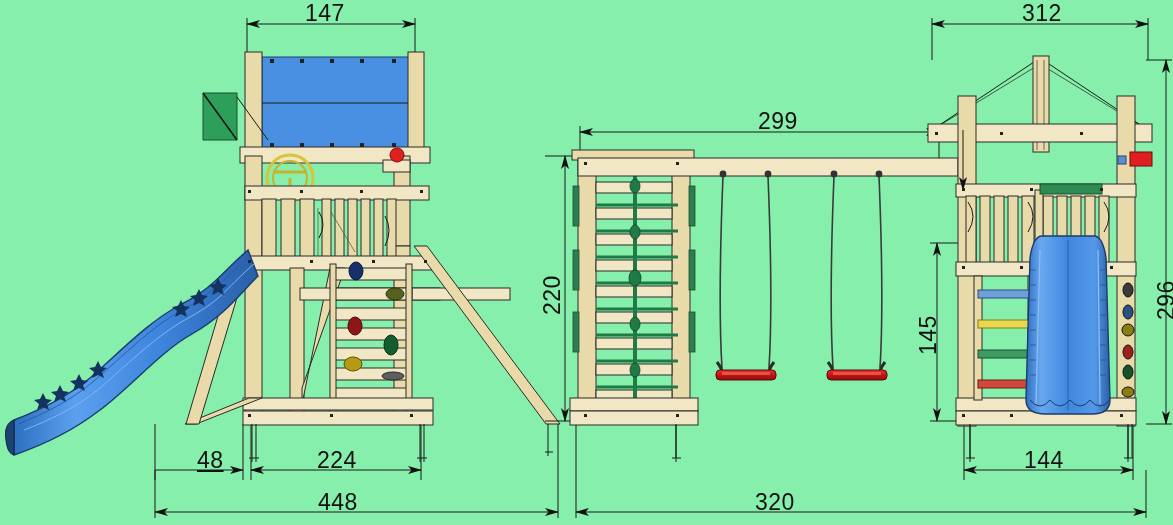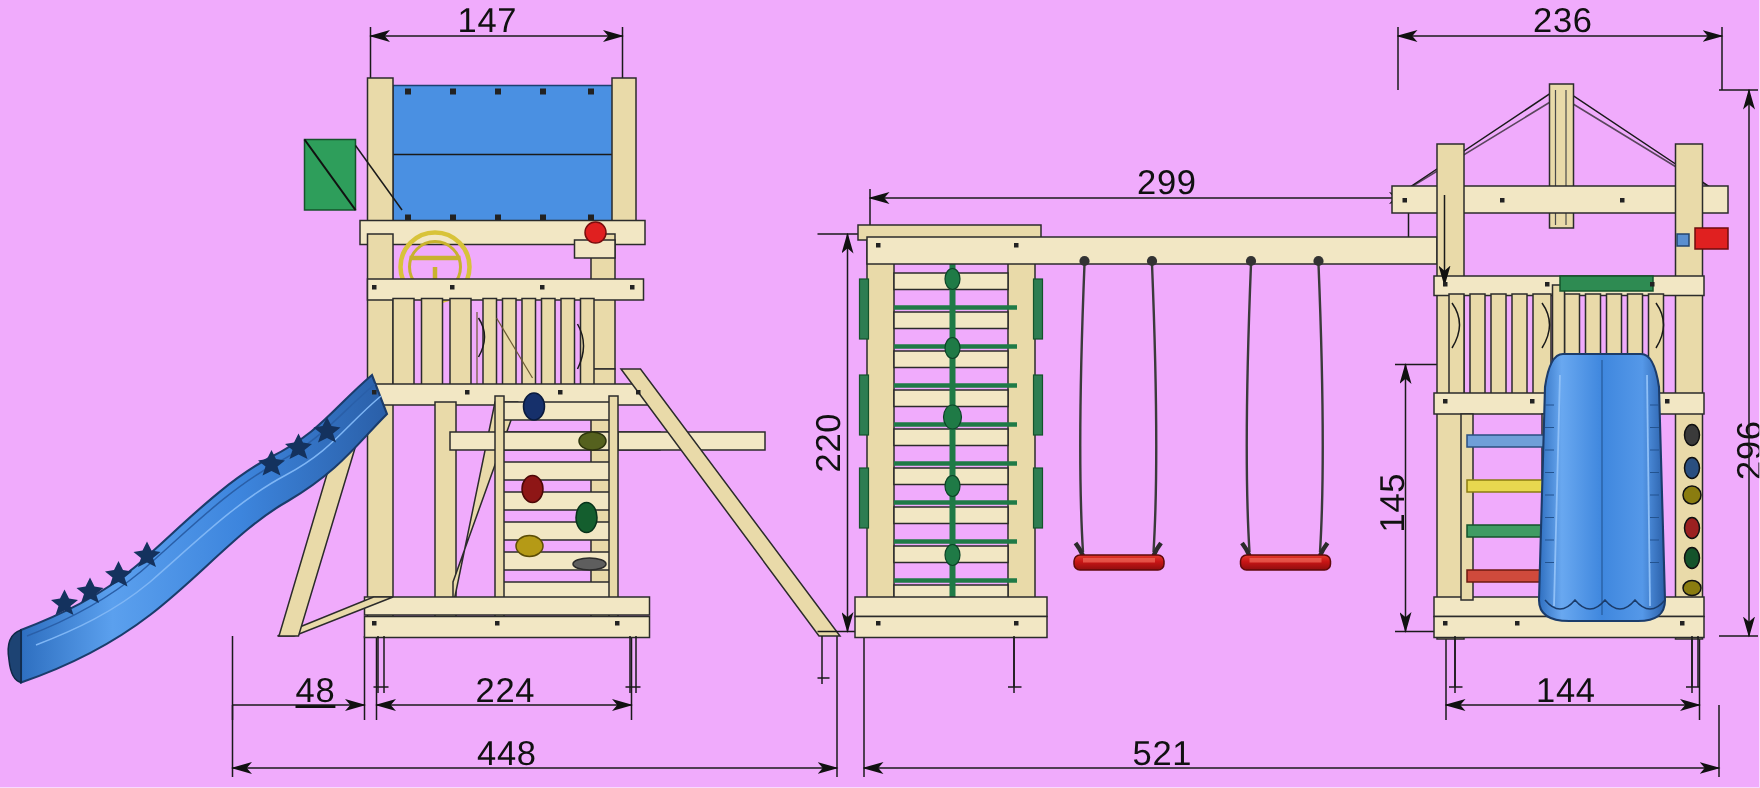--- a/index.html
+++ b/index.html
@@ -1,17 +1,17 @@
 <!DOCTYPE html>
 <html><head>
 <meta charset="utf-8">
 <style>
   html,body{margin:0;padding:0;background:#ffffff;}
   body{font-family:"Liberation Sans",sans-serif;}
-  #stage{position:relative;width:1173px;height:525px;background:#f0abfc;overflow:hidden;}
+  #stage{position:relative;width:1173px;height:525px;background:#86efac;overflow:hidden;}
   .abs{position:absolute;}
   .dimtxt{font-size:23px;color:#111;letter-spacing:.5px;white-space:nowrap;font-family:"Liberation Sans",sans-serif;}
   .dimtxt.vert{transform:rotate(-90deg);transform-origin:left top;}
   svg{position:absolute;left:0;top:0;overflow:visible;}
   .ln{stroke:#1a1a1a;stroke-width:1;fill:none;}
   .thin{stroke:#4a4a4a;stroke-width:.8;fill:none;}
   .blue{fill:#4a90e2;stroke:#1c3f70;stroke-width:1;}
   .green{fill:#2e9e5b;stroke:#14532b;stroke-width:1;}
   .wfill{fill:#e9daa9;stroke:#2b2b2b;stroke-width:1;}
   .wfill2{fill:#f2e7c4;stroke:#2b2b2b;stroke-width:1;}
@@ -22,27 +22,27 @@
 </head>
 <body>
 
 <div id="stage">
 
   <div class="abs dimtxt" style="left:305px;top:0px;">147</div>
   <div class="abs dimtxt" style="left:197px;top:447px;text-decoration:underline;">48</div>
   <div class="abs dimtxt" style="left:317px;top:447px;">224</div>
   <div class="abs dimtxt" style="left:318px;top:489px;">448</div>
 
-  <div class="abs dimtxt" style="left:1022px;top:0px;">236</div>
+  <div class="abs dimtxt" style="left:1022px;top:0px;">312</div>
   <div class="abs dimtxt" style="left:758px;top:108px;">299</div>
   <div class="abs dimtxt vert" style="left:539px;top:315px;">220</div>
   <div class="abs dimtxt vert" style="left:915px;top:355px;">145</div>
   <div class="abs dimtxt vert" style="left:1153px;top:320px;">296</div>
   <div class="abs dimtxt" style="left:1024px;top:447px;text-align:right;">144</div>
-  <div class="abs dimtxt" style="left:755px;top:489px;">521</div>
+  <div class="abs dimtxt" style="left:755px;top:489px;">320</div>
 
   <svg width="1173" height="525" viewBox="0 0 1173 525">
 
     <defs>
       <marker id="ar" markerWidth="14" markerHeight="8" refX="13" refY="4" orient="auto" markerUnits="userSpaceOnUse">
         <path d="M0,0 L14,4 L0,8 L3.5,4 Z" fill="#111"></path>
       </marker>
       <marker id="arL" markerWidth="14" markerHeight="8" refX="1" refY="4" orient="auto" markerUnits="userSpaceOnUse">
         <path d="M14,0 L0,4 L14,8 L10.5,4 Z" fill="#111"></path>
       </marker>

